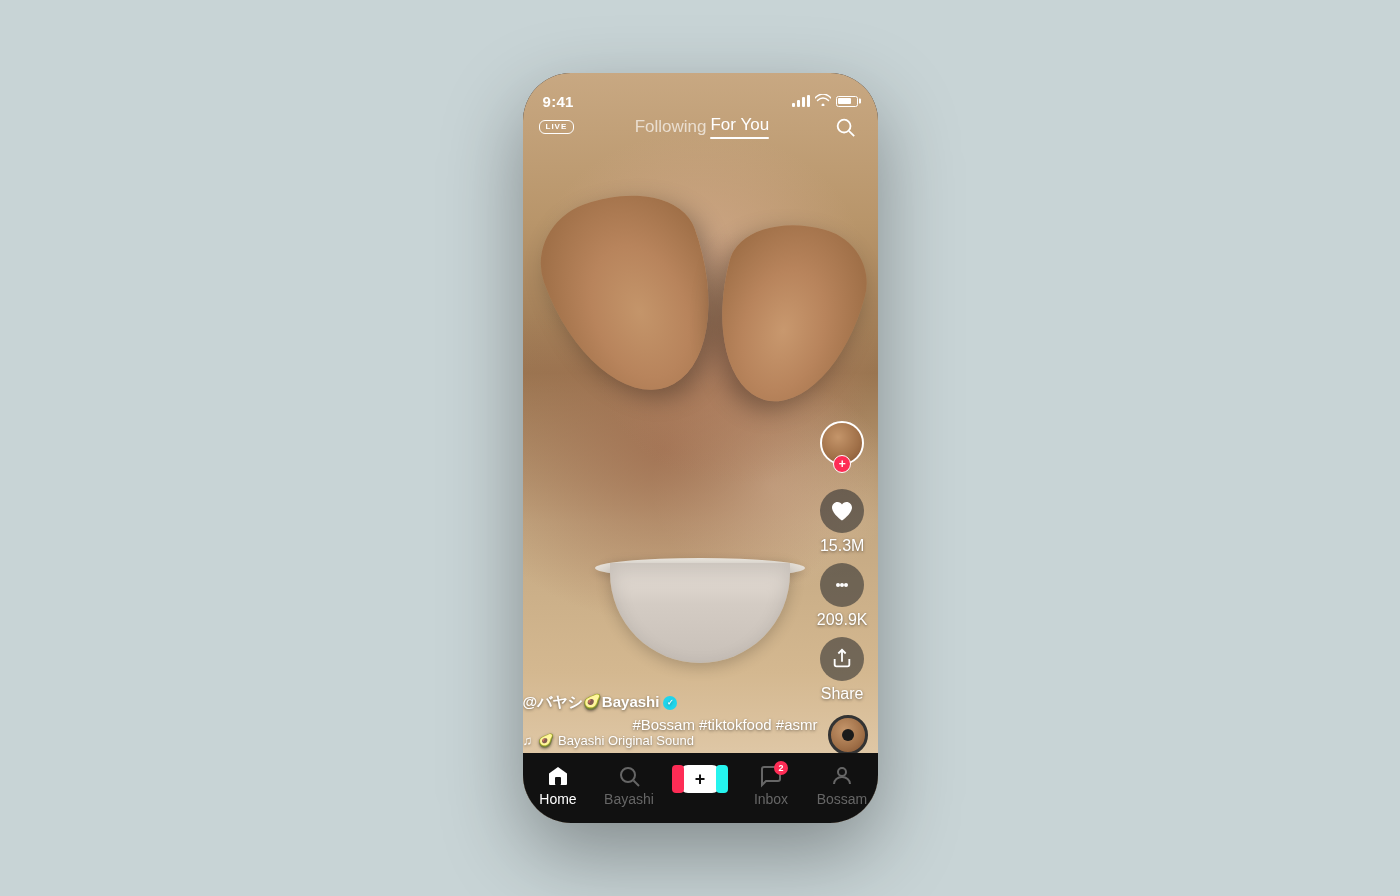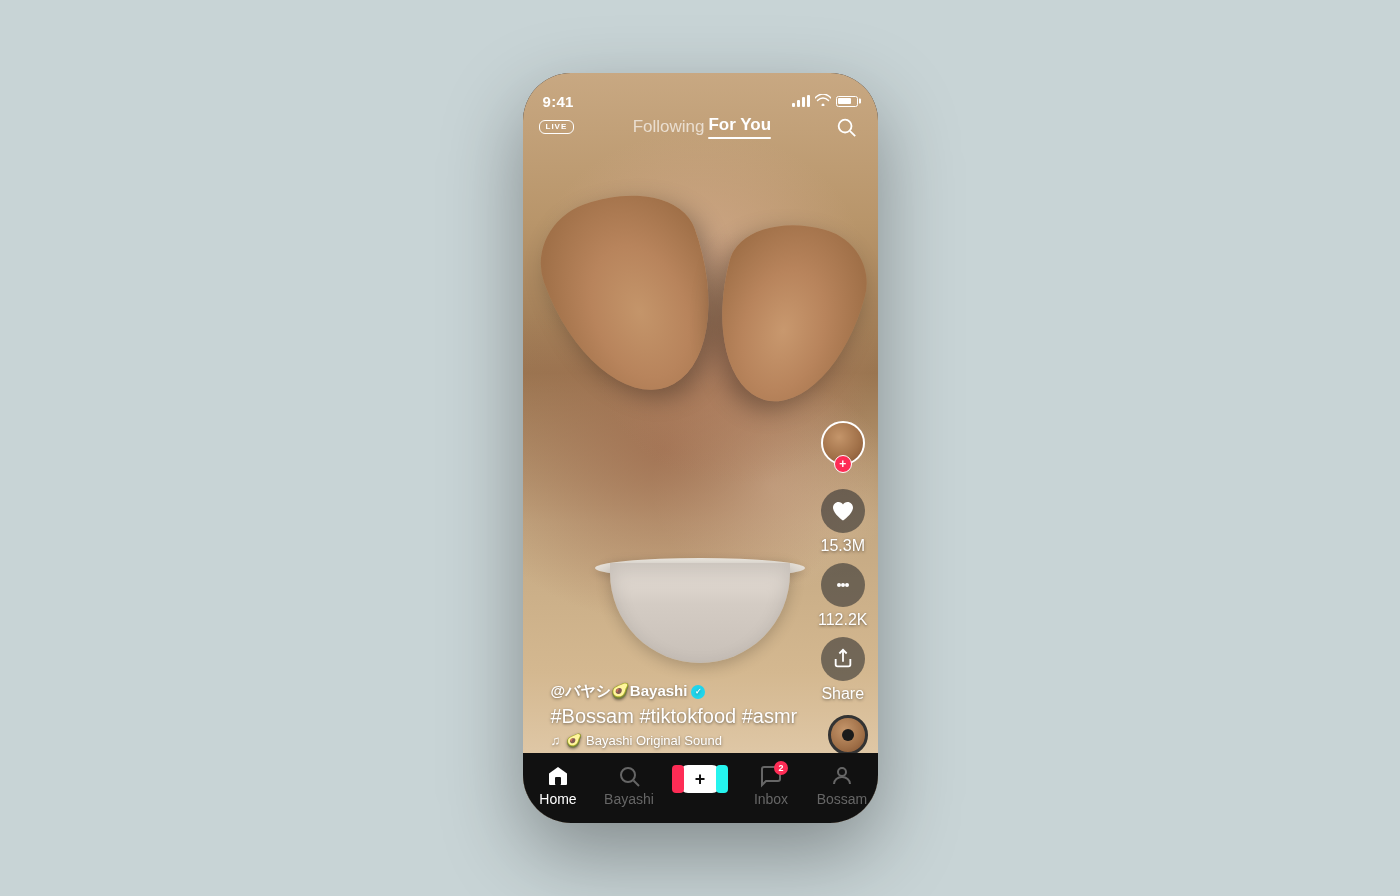--- a/index.html
+++ b/index.html
@@ -15,20 +15,21 @@
     }
 
     .phone-frame {
       width: 355px;
       height: 750px;
       background: #737373;
       border-radius: 48px;
       overflow: hidden;
       position: relative;
       box-shadow: 0 30px 80px rgba(0,0,0,0.35), inset 0 0 0 1.5px #3a3a3a;
+      text-align: right;
     }
 
     
     .video-bg {
       position: absolute;
       top: 0; left: 0; right: 0; bottom: 0;
       background:
         radial-gradient(ellipse 200px 180px at 60% 38%, rgba(180,130,100,0.85) 0%, transparent 70%),
         radial-gradient(ellipse 250px 200px at 50% 25%, rgba(210,170,140,0.9) 0%, transparent 65%),
         radial-gradient(ellipse 300px 250px at 40% 50%, rgba(160,110,80,0.8) 0%, transparent 70%),
@@ -206,21 +207,21 @@
 
     .nav-tab {
       font-size: 17px;
       color: rgba(255,255,255,0.65);
       font-weight: 400;
       cursor: pointer;
     }
 
     .nav-tab.active {
       color: white;
-      font-weight: 700;
+      font-weight: 400;
     }
 
     .nav-tab.active::after {
       content: '';
       display: block;
       width: 100%;
       height: 2px;
       background: white;
       border-radius: 1px;
       margin-top: 2px;
@@ -336,21 +337,21 @@
       width: 12px;
       height: 12px;
       border-radius: 50%;
       background: #1a1a1a;
     }
 
     
     .video-info {
       position: absolute;
       bottom: 75px;
-      left: 28px;
+      left: 0;
       right: 60px;
       z-index: 10;
     }
 
     .username {
       font-size: 15px;
       font-weight: 700;
       color: white;
       text-shadow: 0 1px 3px rgba(0,0,0,0.5);
       display: flex;
@@ -371,24 +372,23 @@
     }
 
     .verified-badge::after {
       content: '✓';
       color: white;
       font-size: 8px;
       font-weight: 700;
     }
 
     .hashtags {
-      font-size: 20px;
+      font-size: 15px;
       color: white;
       text-shadow: 0 1px 3px rgba(0,0,0,0.5);
-      margin-bottom: 5px;
     }
 
     .music-info {
       display: flex;
       align-items: center;
       gap: 6px;
       font-size: 13px;
       color: white;
       text-shadow: 0 1px 3px rgba(0,0,0,0.5);
     }
@@ -583,21 +583,21 @@
     </div>
 
     <div class="action-item">
       <div class="action-icon-circle">
         <svg width="24" height="24" viewBox="0 0 24 24" fill="none">
           <circle cx="8" cy="12" r="2" fill="white"></circle>
           <circle cx="12" cy="12" r="2" fill="white"></circle>
           <circle cx="16" cy="12" r="2" fill="white"></circle>
         </svg>
       </div>
-      <span class="action-count">112.2K</span>
+      <span class="action-count">209.9K</span>
     </div>
 
     <div class="action-item">
       <div class="action-icon-circle">
         <svg width="22" height="22" viewBox="0 0 24 24" fill="none" stroke="white" stroke-width="2">
           <path d="M4 12v6a2 2 0 0 0 2 2h12a2 2 0 0 0 2-2v-6"></path>
           <polyline points="16 6 12 2 8 6"></polyline>
           <line x1="12" y1="2" x2="12" y2="15"></line>
         </svg>
       </div>

